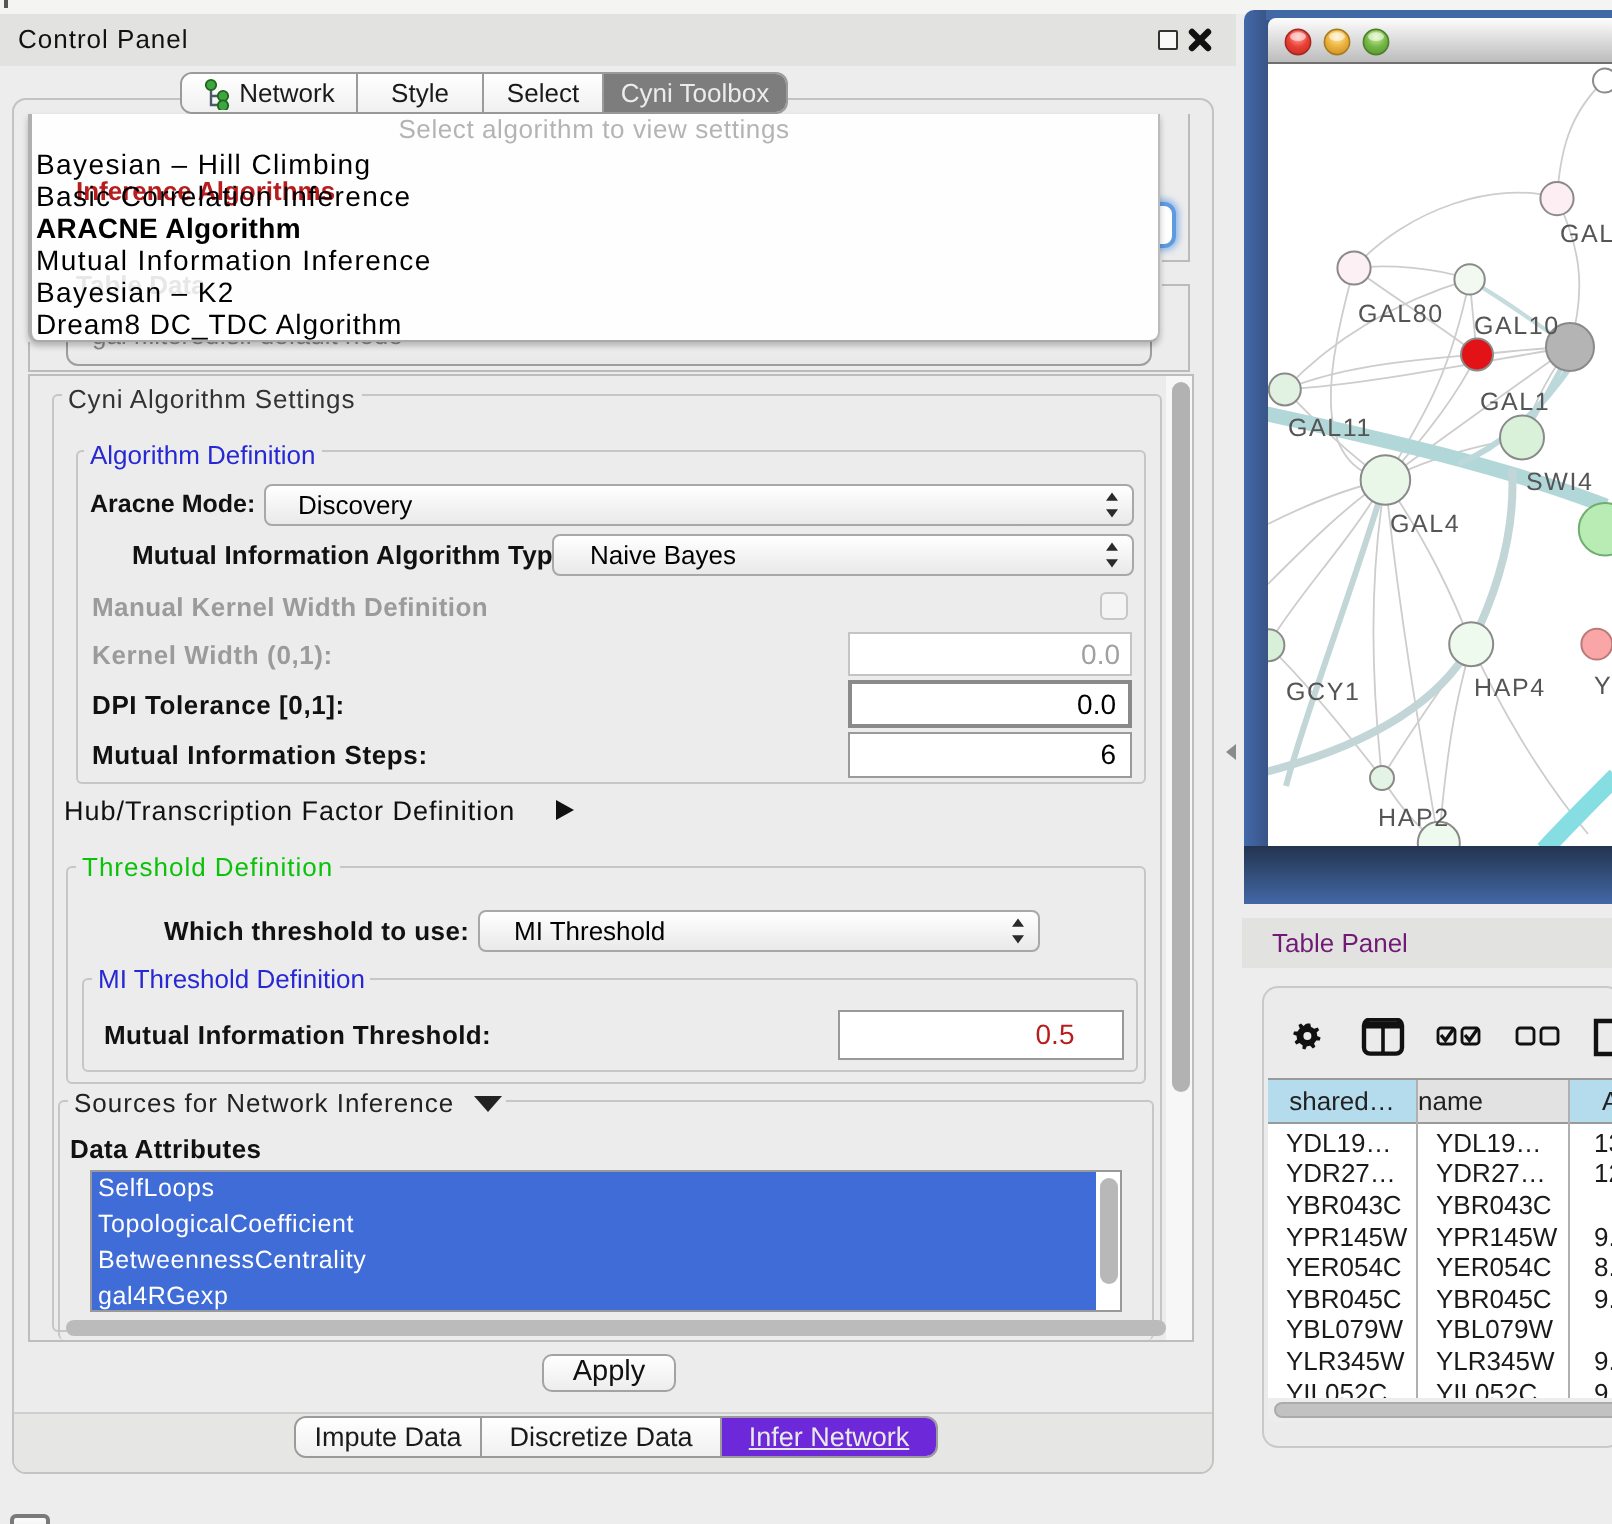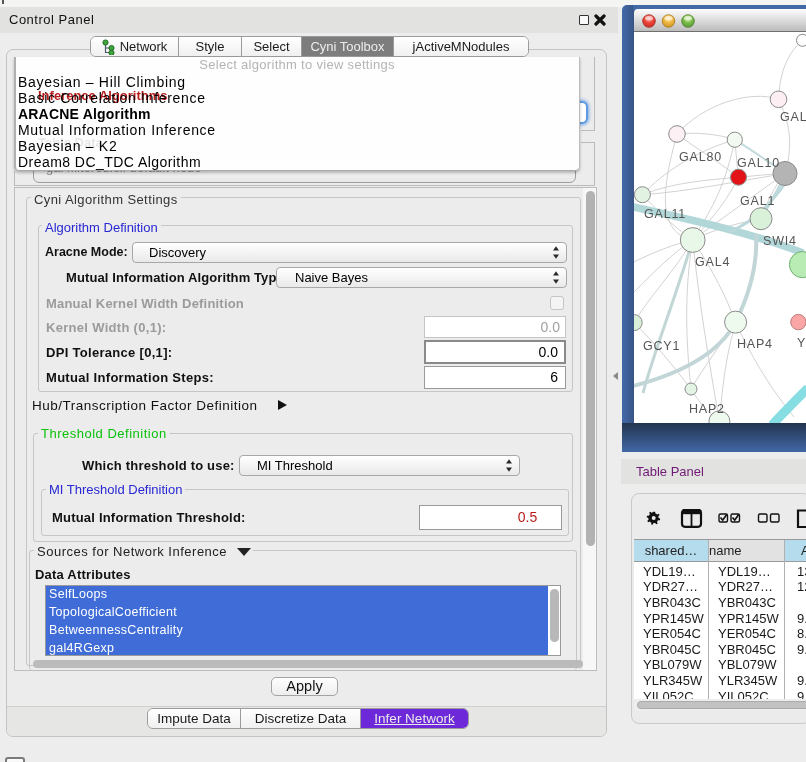--- a/index.html
+++ b/index.html
@@ -54,21 +54,20 @@
     <svg width="14" height="16" viewBox="0 0 14 16" style="margin-right:4px;">
         <path d="M3.5 5 V13.5 H8 M3.5 9 H8" stroke="#4a5a6a" stroke-width="1.2" fill="none"></path>
         <circle cx="3.5" cy="3.5" r="2.6" fill="#3fa53f" stroke="#1d661d" stroke-width="0.9"></circle>
         <circle cx="9.5" cy="9" r="2.6" fill="#3fa53f" stroke="#1d661d" stroke-width="0.9"></circle>
         <circle cx="9.5" cy="13.8" r="2.6" fill="#3fa53f" stroke="#1d661d" stroke-width="0.9"></circle>
       </svg>
     Network</div>
   <div style="width:62px;display:flex;align-items:center;justify-content:center;font-size:13px;color:#1a1a1a;background:linear-gradient(#ffffff,#f0f0f0);border-left:1px solid #9b9b9b;">Style</div>
   <div style="width:59px;display:flex;align-items:center;justify-content:center;font-size:13px;color:#1a1a1a;background:linear-gradient(#ffffff,#f0f0f0);border-left:1px solid #9b9b9b;">Select</div>
   <div style="width:91px;display:flex;align-items:center;justify-content:center;font-size:13px;color:#ececec;background:#7d7d7d;border-left:1px solid #9b9b9b;">Cyni Toolbox</div>
-  <div style="width:134px;display:flex;align-items:center;justify-content:center;font-size:13px;color:#1a1a1a;background:linear-gradient(#ffffff,#f0f0f0);border-left:1px solid #9b9b9b;">jActiveMNodules</div>
 </div>
 
 <div class="abs" style="left:14px;top:187px;width:583px;height:484px;border:1px solid #bdbdbd;background:#ececec;box-sizing:border-box;"></div>
 
 <div class="abs" style="left:583px;top:188px;width:13px;height:482px;background:#f7f7f7;"></div>
 <div class="abs" style="left:585.5px;top:191px;width:9px;height:355px;background:#b2b2b2;border-radius:4.5px;"></div>
 
 <div class="abs" style="left:26px;top:197px;width:555px;height:469px;border:1px solid #c6c6c6;border-radius:3px;box-sizing:border-box;"></div>
 <div class="lbl" style="left:31px;top:192px;font-size:13px;letter-spacing:0.4px;color:#333;background:#ececec;padding:0 3px;">Cyni Algorithm Settings</div>
 

